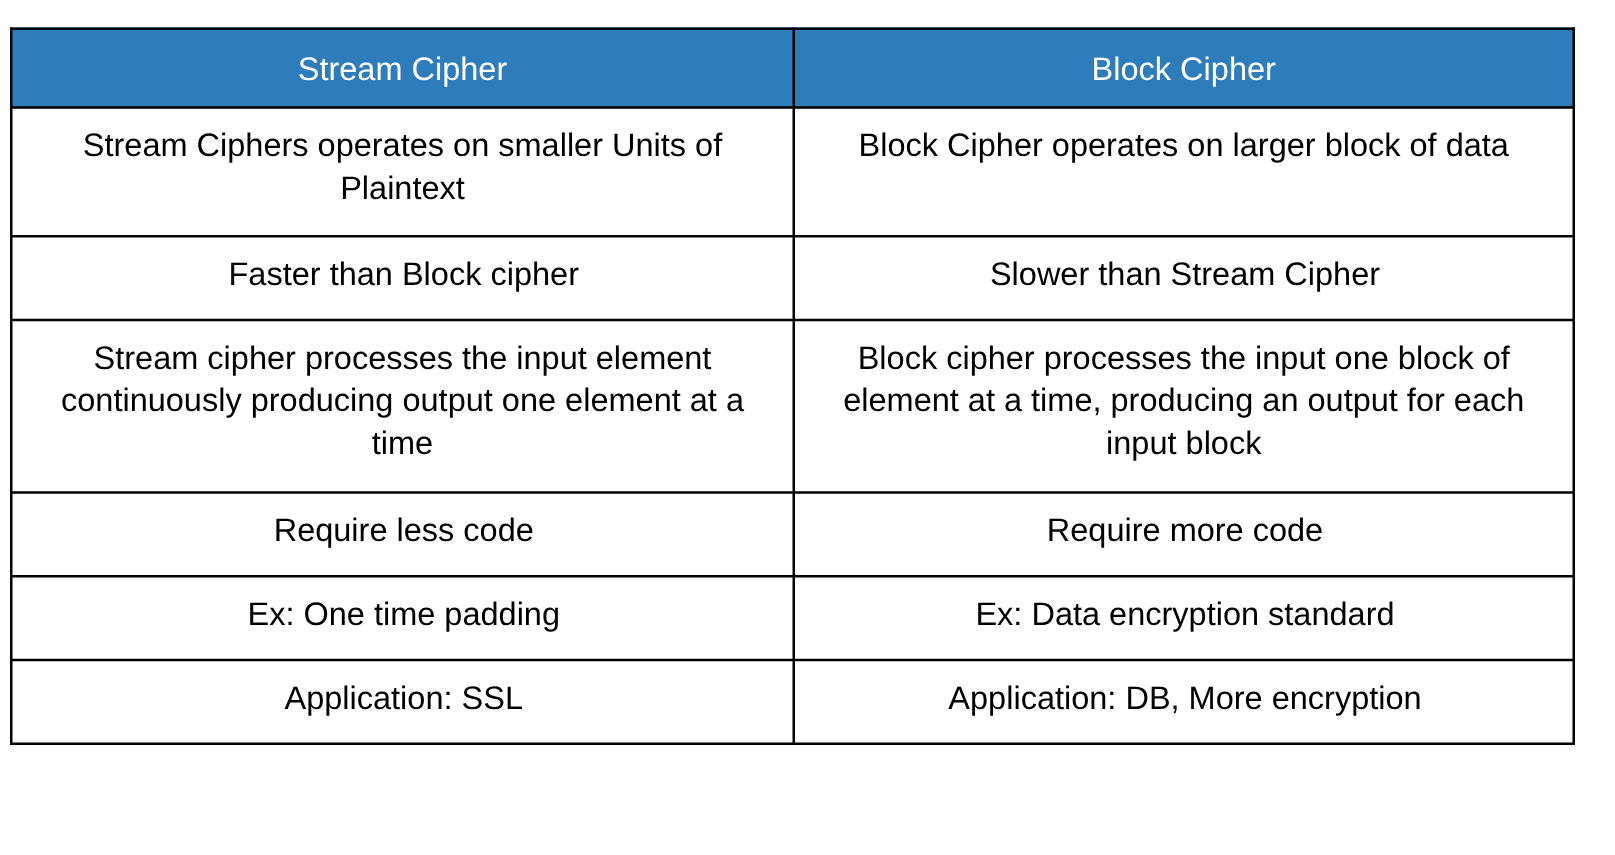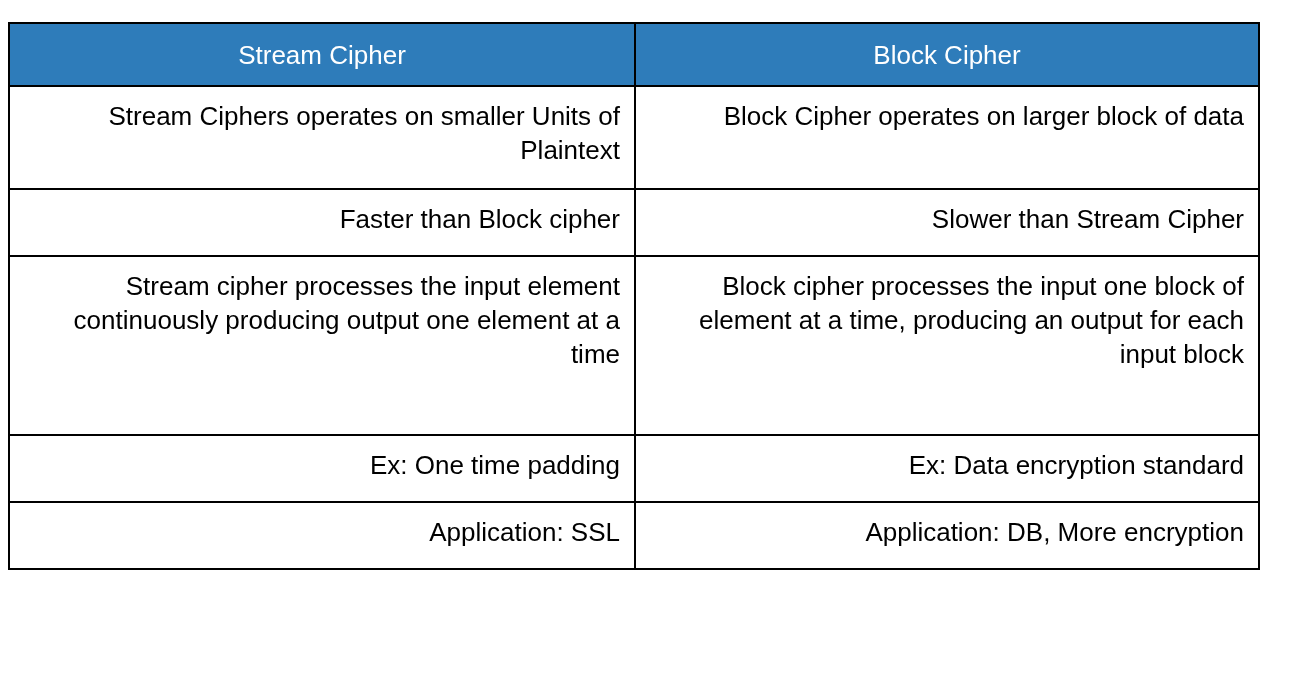--- a/index.html
+++ b/index.html
@@ -54,26 +54,26 @@
     padding: 16px 10px 0 10px;
     box-sizing: border-box;
   }
 
   .comparison-table tbody td {
     color: #000000;
     font-size: 26px;
     line-height: 34px;
     padding: 12px 14px 12px 14px;
     box-sizing: border-box;
-    text-align: right;
+    text-align: center;
   }
 
   .comparison-table tbody tr.row-tall td   { height: 103px; }
   .comparison-table tbody tr.row-short td  { height: 67px; padding-left: 16px; }
-  .comparison-table tbody tr.row-xtall td  { height: 179px; }
+  .comparison-table tbody tr.row-xtall td  { height: 138px; }
 
   .cell-text {
     display: block;
     white-space: pre-line;
   }
 </style>
 </head>
 <body>
 
 <div class="page">
@@ -113,20 +113,28 @@
 
       <tr class="row-xtall">
         <td>
           <span class="cell-text">Stream cipher processes the input element continuously producing output one element at a time</span>
         </td>
         <td>
           <span class="cell-text">Block cipher processes the input one block of element at a time, producing an output for each input block</span>
         </td>
       </tr>
 
+      <tr class="row-short">
+        <td>
+          <span class="cell-text">Require less code</span>
+        </td>
+        <td>
+          <span class="cell-text">Require more code</span>
+        </td>
+      </tr>
 
 
       <tr class="row-short">
         <td>
           <span class="cell-text">Ex: One time padding</span>
         </td>
         <td>
           <span class="cell-text">Ex: Data encryption standard</span>
         </td>
       </tr>

